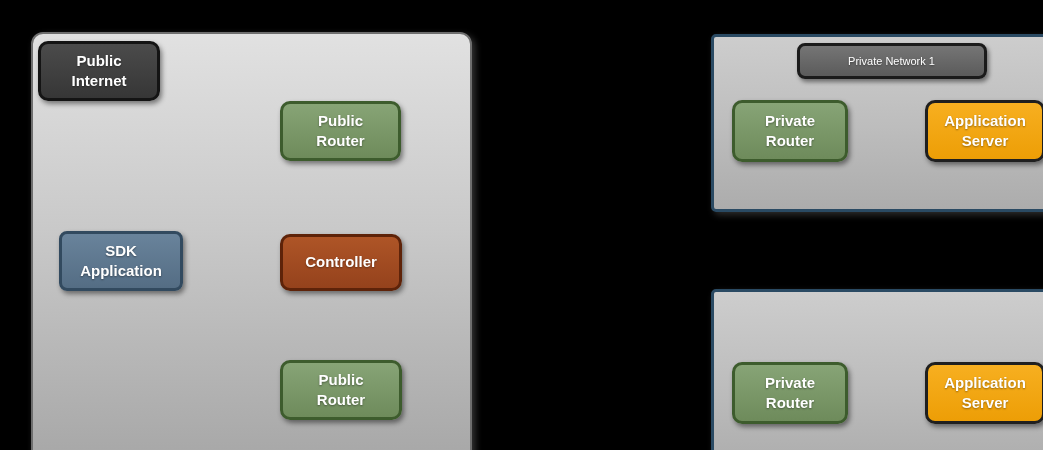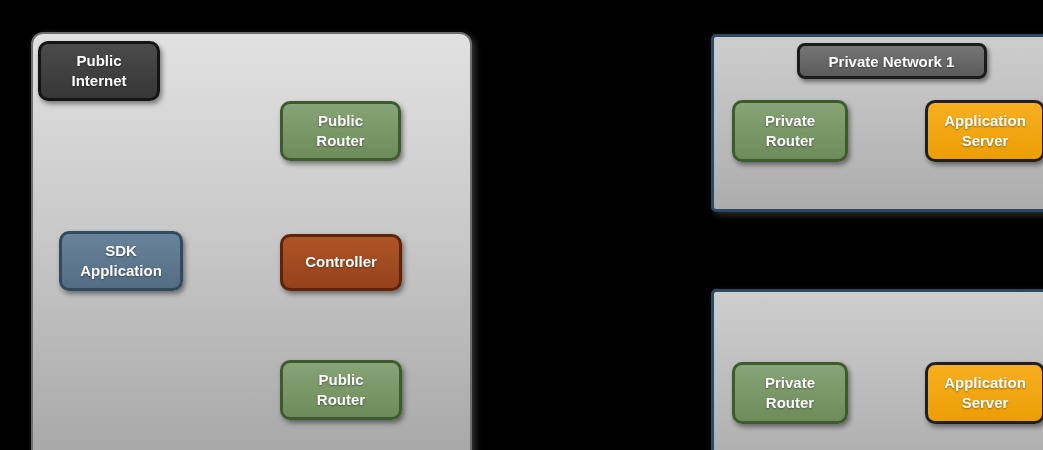--- a/index.html
+++ b/index.html
@@ -52,22 +52,22 @@
     top: 6px;
     width: 190px;
     height: 30px;
     display: flex;
     align-items: center;
     justify-content: center;
     border: 3px solid #1b1b1b;
     border-radius: 8px;
     background: linear-gradient(180deg, #757575 0%, #5b5b5b 100%);
     color: #ffffff;
-    font-size: 15px;
-    font-weight: bold;
+    font-size: 11px;
+    font-weight: normal;
     white-space: nowrap;
     box-shadow: 2px 3px 4px rgba(0,0,0,0.45);
     text-shadow: 0 1px 2px rgba(0,0,0,0.4);
   }
 
   
   .node {
     position: absolute;
     display: flex;
     align-items: center;
@@ -79,21 +79,21 @@
     line-height: 1.35;
     white-space: pre-line;
     border: 3px solid;
     border-radius: 10px;
     box-shadow: 2px 3px 5px rgba(0,0,0,0.45);
     text-shadow: 0 1px 2px rgba(0,0,0,0.4);
   }
 
   .node.dark   { background: linear-gradient(180deg, #4b4b4b, #363636); border-color: #141414; }
   .node.green  { background: linear-gradient(180deg, #87a476, #6e8b5b); border-color: #3d5c2d; }
-  .node.slate  { background: linear-gradient(180deg, #69839b, #546d84); border-color: #324a5f; }
+  .node.slate  { background: linear-gradient(180deg, #69839b, #546d84); border-color: #324a5f; border-radius: 8px; }
   .node.rust   { background: linear-gradient(180deg, #ae5527, #95421c); border-color: #5e2309; }
   .node.orange { background: linear-gradient(180deg, #f7af20, #ed9e06); border-color: #1f1f1f; }
 
   
   #node-public-internet      { left: 5px;   top: 7px;   width: 122px; height: 60px; }
   #node-public-router-top    { left: 247px; top: 67px;  width: 121px; height: 60px; }
   #node-sdk-application      { left: 26px;  top: 197px; width: 124px; height: 60px; }
   #node-controller           { left: 247px; top: 200px; width: 122px; height: 57px; }
   #node-public-router-bottom { left: 247px; top: 326px; width: 122px; height: 60px; }
 

